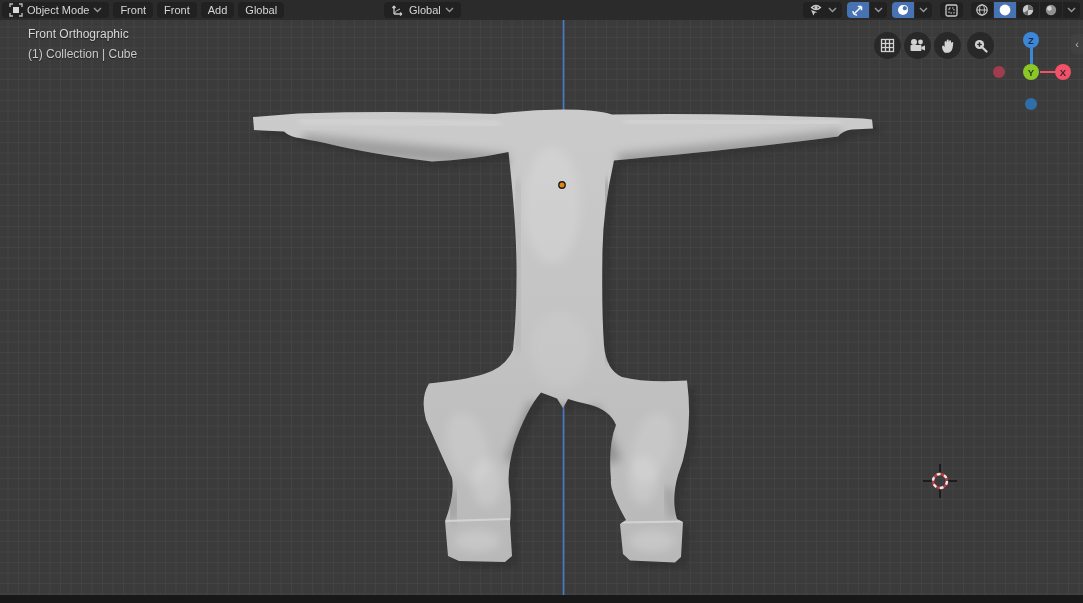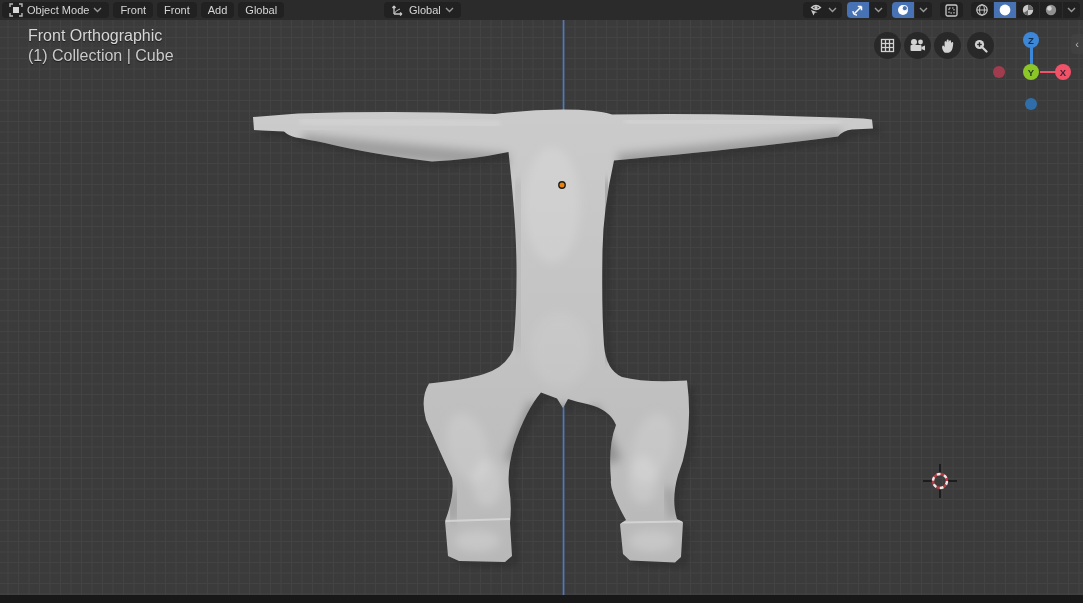--- a/index.html
+++ b/index.html
@@ -27,21 +27,21 @@
   .icon16 svg{display:block;}
 
   
   #viewport{position:absolute;left:0;top:20px;width:1083px;height:575px;
     background-color:var(--c-viewport-bg,#3b3b3b);
     background-image:linear-gradient(var(--c-grid-line,#434343) 1px,transparent 1px),
                      linear-gradient(90deg,var(--c-grid-line,#434343) 1px,transparent 1px);
     background-size:10.5px 10.5px;background-position:-3px -4px;}
   #bottombar{position:absolute;left:0;top:595px;width:1083px;height:8px;background:#181818;}
 
-  .vp-text{position:absolute;left:28px;color:#d8d8d8;font-size:16px;
+  .vp-text{position:absolute;left:28px;color:#d8d8d8;font-size:12px;
            text-shadow:0 1px 1px rgba(0,0,0,.55);white-space:nowrap;}
   #view-label{top:7px;}
   #breadcrumb{top:27px;color:#cbcbcb;}
 
   #modelsvg{position:absolute;left:0;top:0;}
 
   
   .navbtn{position:absolute;width:27px;height:27px;border-radius:50%;
           background:rgba(37,37,37,.82);display:flex;align-items:center;justify-content:center;}
   .navbtn svg{display:block;}

